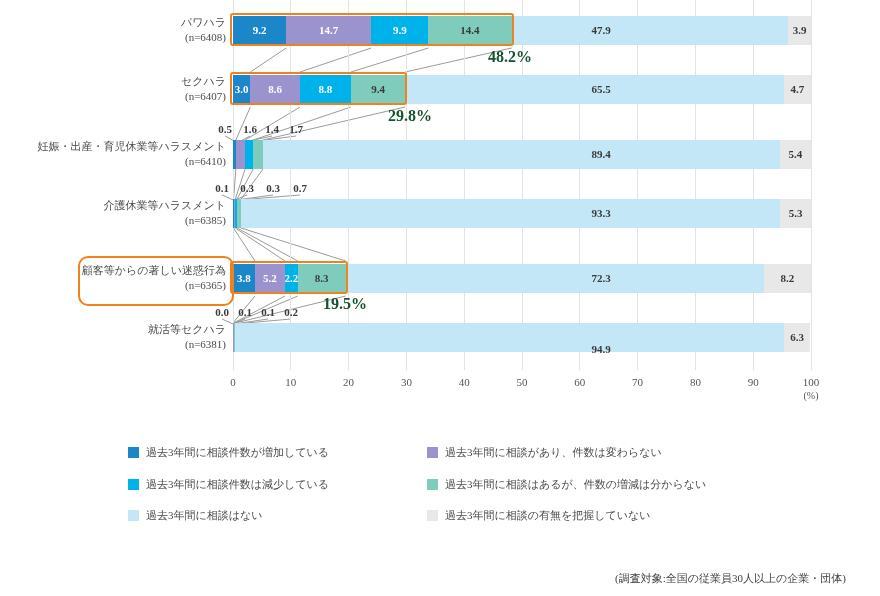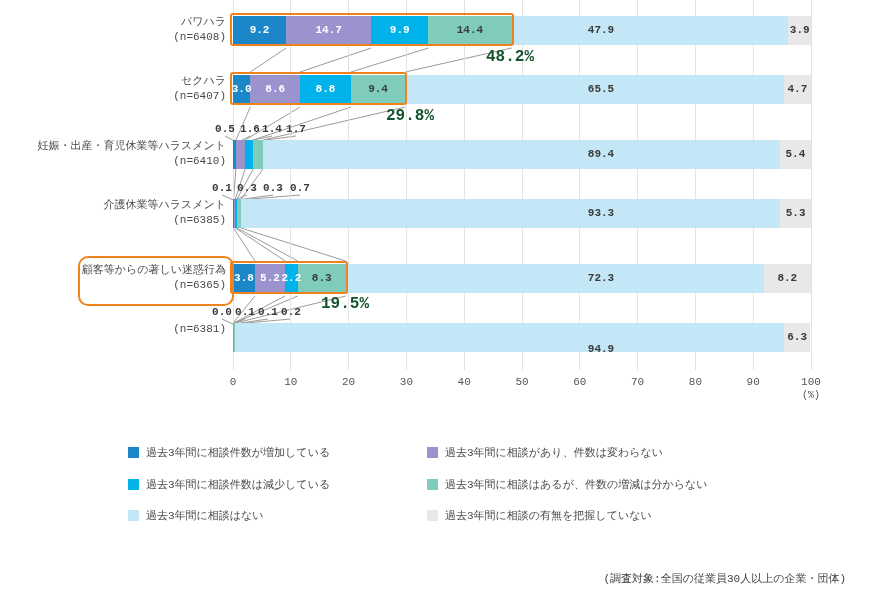--- a/index.html
+++ b/index.html
@@ -1,18 +1,18 @@
 <!DOCTYPE html>
 <html><head>
 <meta charset="utf-8">
 <style>
   html,body{margin:0;padding:0;background:#fff;}
   .canvas{
     position:relative;width:880px;height:596px;background:#fff;overflow:hidden;
-    font-family:Liberation Mono, monospace;color:#3f3f3f;
+    font-family:Liberation Serif, serif;color:#3f3f3f;
   }
   .gridline{position:absolute;top:0;width:1px;background:#e3e3e3;}
   .bar-seg{position:absolute;}
   .seg-val{position:absolute;font-size:11px;font-weight:700;white-space:nowrap;transform:translateX(-50%);}
   .above-val{position:absolute;font-size:11px;font-weight:700;color:#3a3a3a;white-space:nowrap;transform:translateX(-50%);}
   .cat-label{position:absolute;left:0;width:226px;text-align:right;font-size:11px;line-height:15px;color:#4a4a4a;}
   .tick-label{position:absolute;font-size:11px;color:#555;transform:translateX(-50%);}
   .axis-unit{position:absolute;font-size:10px;color:#555;transform:translateX(-50%);}
   .hl-box{position:absolute;border:2.5px solid #f0821e;border-radius:3px;background:transparent;}
   .label-box{position:absolute;border:2.5px solid #f0821e;border-radius:10px;background:transparent;}
@@ -163,20 +163,21 @@
       </div>
       <div class="cat-label" style="top: 198px; text-align: right;">
         <div>介護休業等ハラスメント</div>
         <div>(n=6385)</div>
       </div>
       <div class="cat-label" style="top: 263px;">
         <div>顧客等からの著しい迷惑行為</div>
         <div>(n=6365)</div>
       </div>
       <div class="cat-label" style="top: 322px;">
+        <div>就活等セクハラ</div>
         <div>(n=6381)</div>
       </div>
     </div>
   <div id="axis-layer">
       <div class="tick-label" style="left: 233px; top: 376px;">0</div>
       <div class="tick-label" style="left: 290.8px; top: 376px;">10</div>
       <div class="tick-label" style="left: 348.6px; top: 376px;">20</div>
       <div class="tick-label" style="left: 406.4px; top: 376px;">30</div>
       <div class="tick-label" style="left: 464.2px; top: 376px;">40</div>
       <div class="tick-label" style="left: 522px; top: 376px;">50</div>

